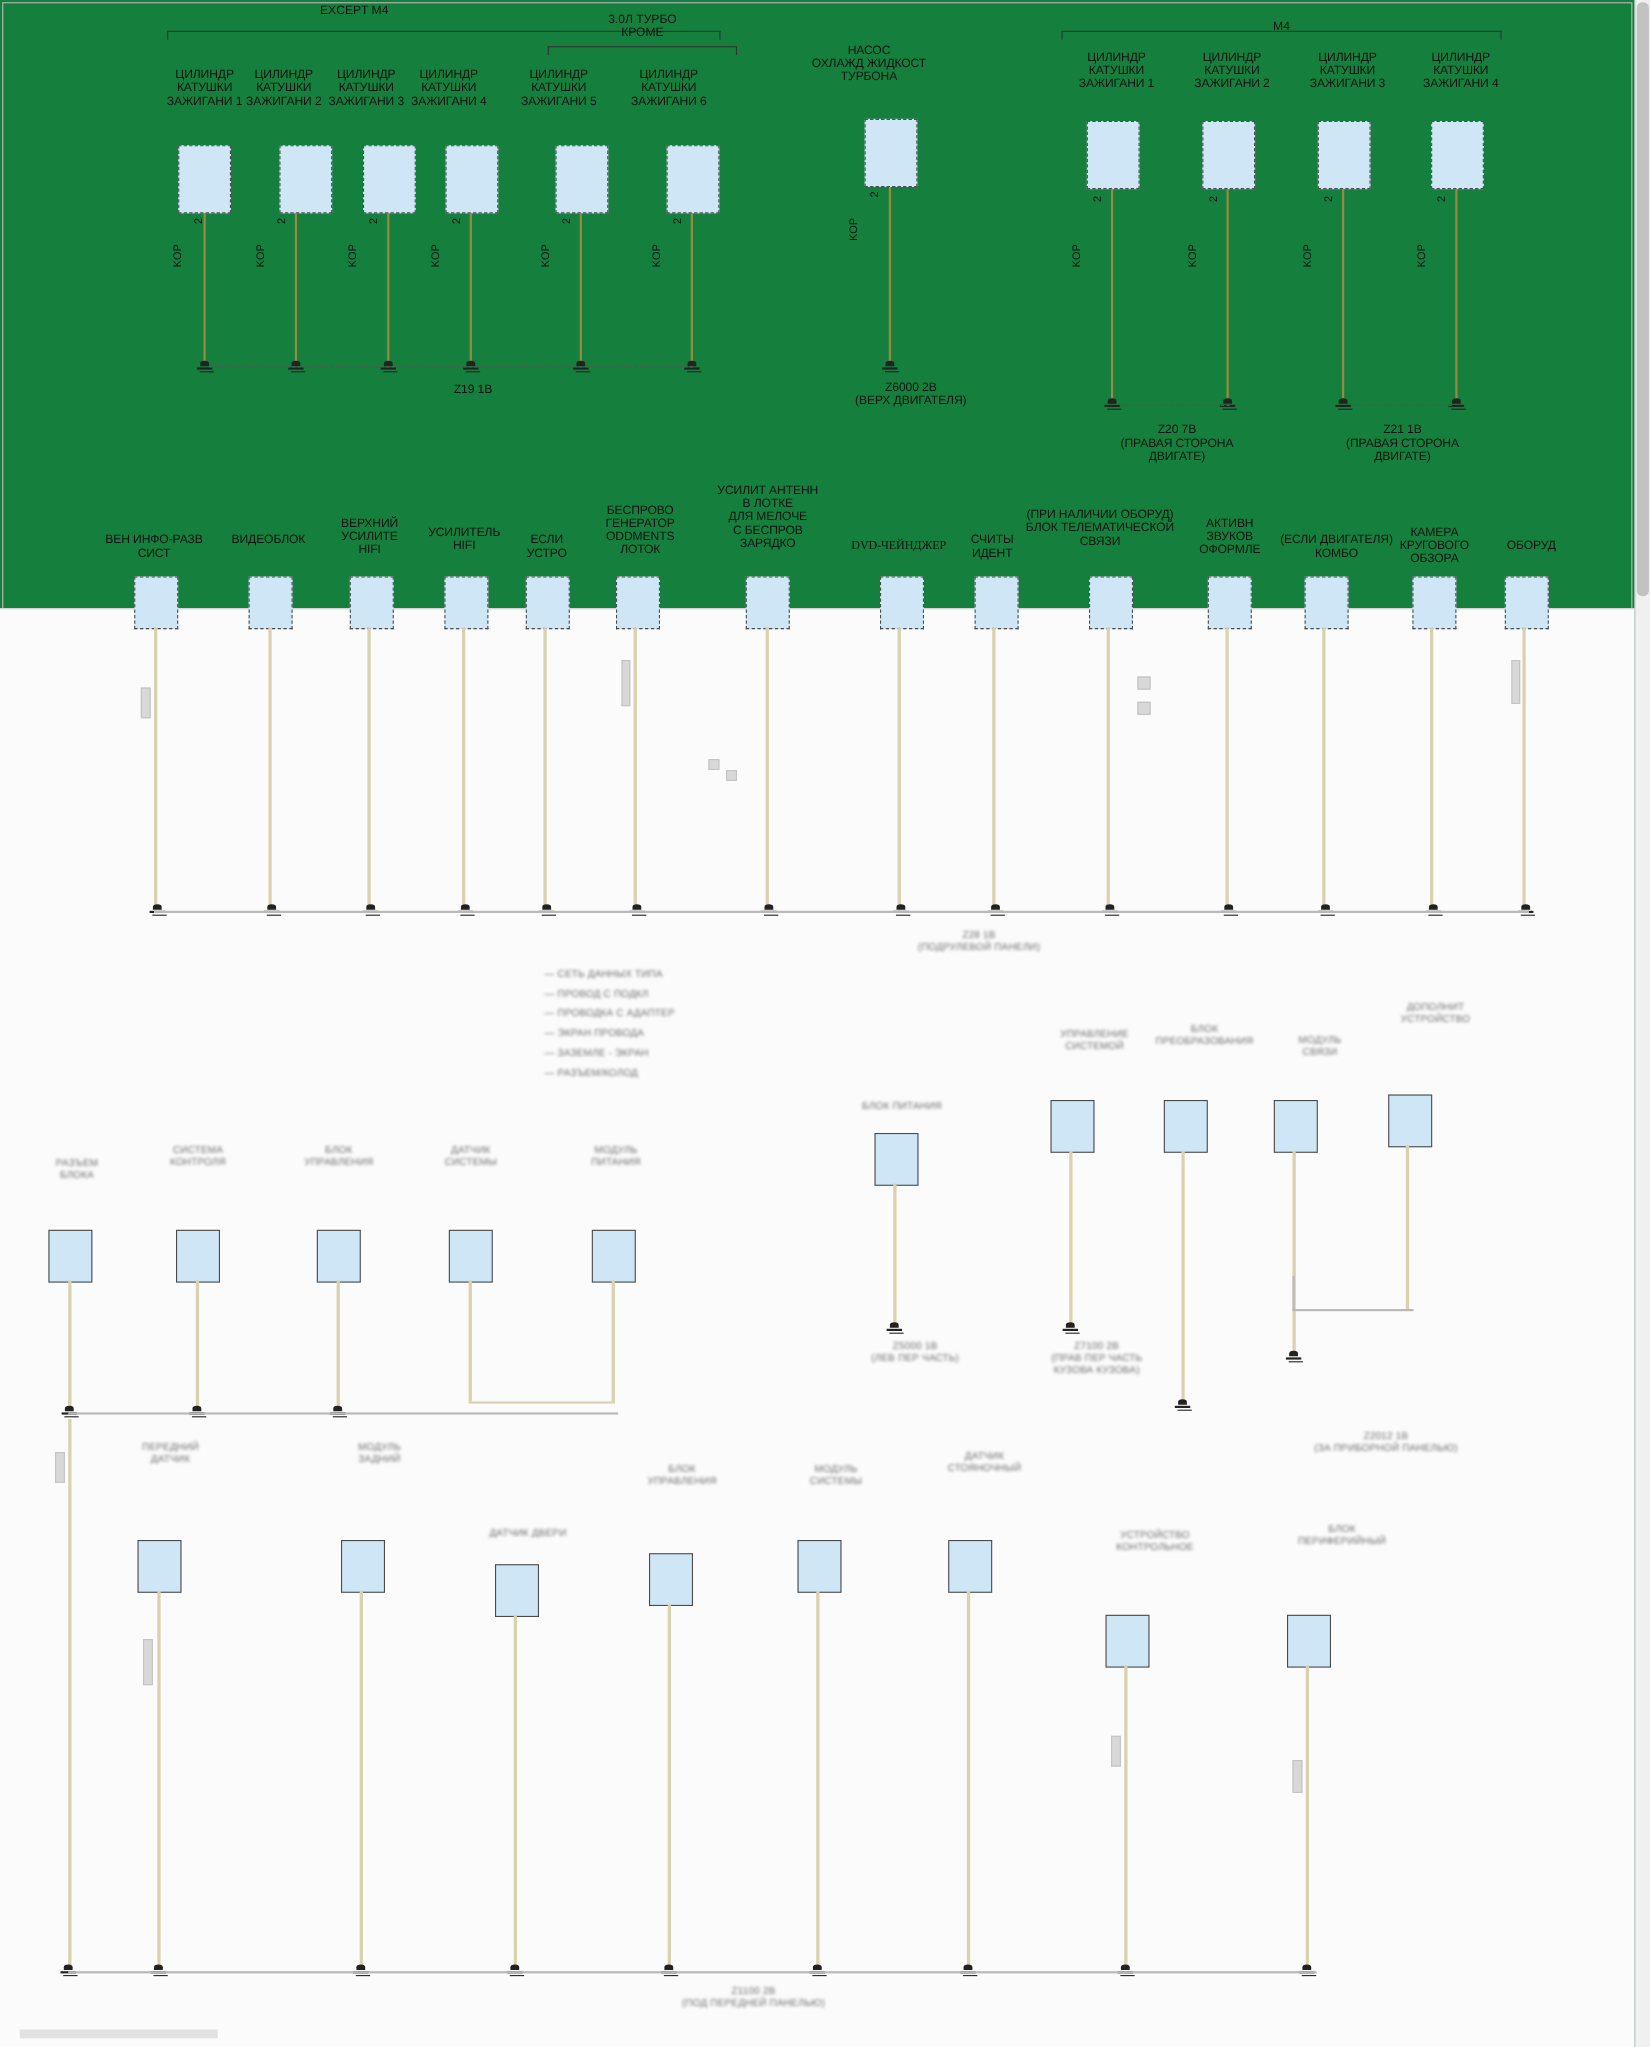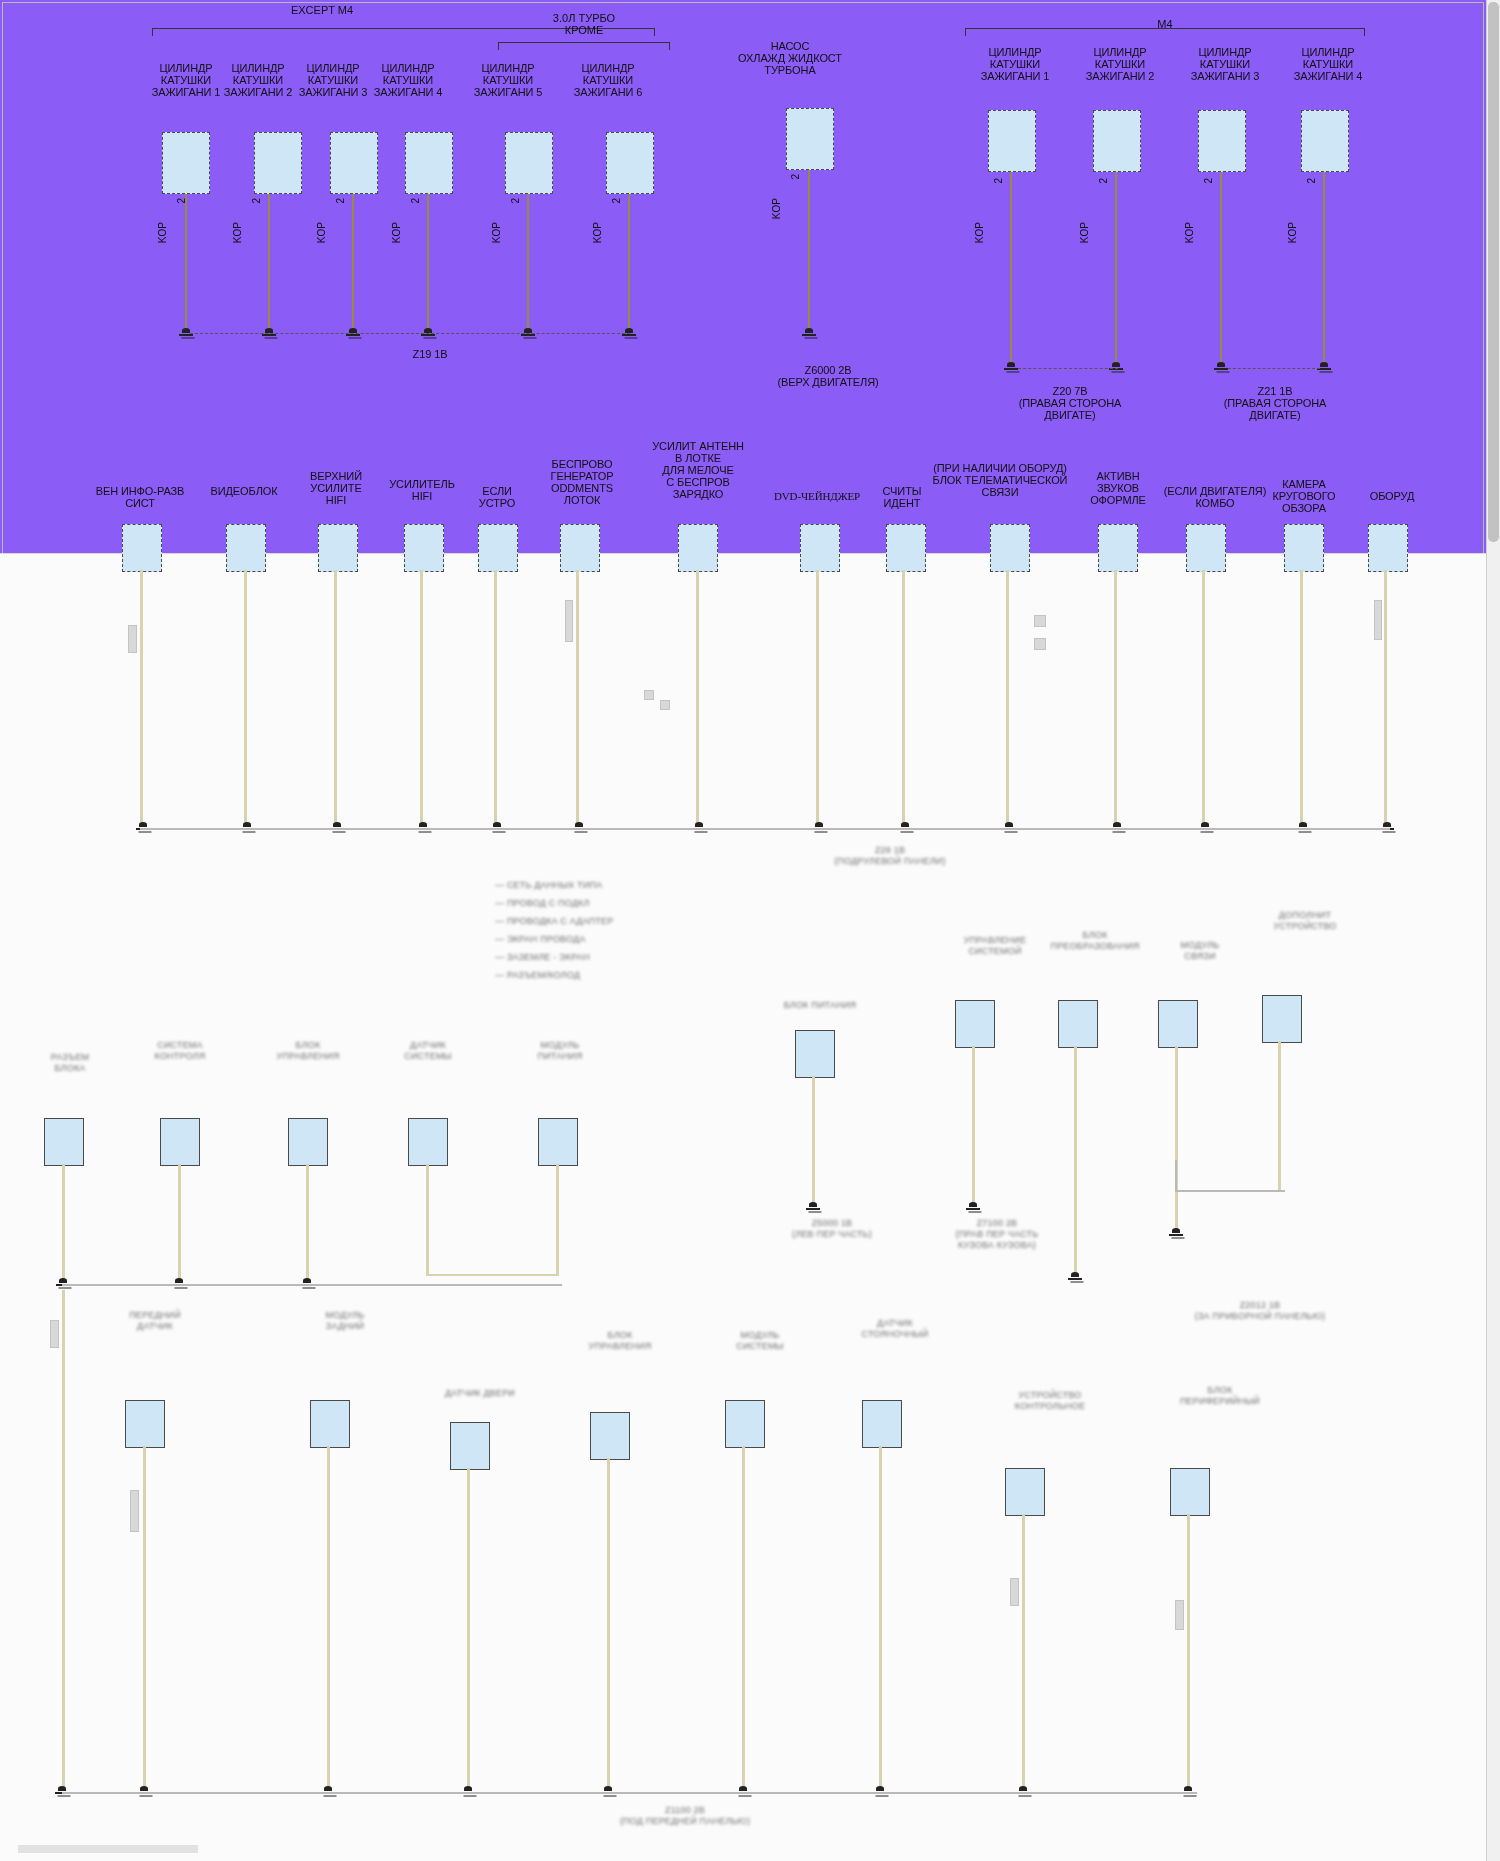--- a/index.html
+++ b/index.html
@@ -13,21 +13,21 @@
     width: 1500px;
     height: 1861px;
     background: #ffffff;
     overflow: hidden;
   }
   
   #canvas {
     position: absolute;
     left: 0; top: 0;
     width: 1500px; height: 1861px;
-    background: #8b5cf6;
+    background: #15803d;
   }
   .frame-border {
     position: absolute;
     border: 1px solid #b9b9b9;
     background: transparent;
     pointer-events: none;
   }
   .scrollbar-v {
     position: absolute;
     right: 0; top: 0;
@@ -229,21 +229,21 @@
     <div class="label" style="left:370px;top:348px;width:120px;">Z19 1B</div>
 
     <div class="label" style="left:710px;top:40px;width:160px;">НАСОС
 ОХЛАЖД ЖИДКОСТ
 ТУРБОНА</div>
     <div class="conn-box" style="left:786px;top:108px;width:48px;height:62px;"></div>
     <div class="vlabel" style="left:790px;top:174px;">2</div>
     <div class="vlabel" style="left:771px;top:198px;">KOP</div>
     <div class="wire" style="left:808px;top:170px;height:160px;"></div>
     <div class="gnd" style="left:802px;top:328px;"></div>
-    <div class="label" style="left:748px;top:364px;width:160px;">Z6000 2B
+    <div class="label" style="left:748px;top:346px;width:160px;">Z6000 2B
 (ВЕРХ ДВИГАТЕЛЯ)</div>
 
     <div class="label" style="left:965px;top:46px;width:100px;">ЦИЛИНДР
 КАТУШКИ
 ЗАЖИГАНИ 1</div>
     <div class="conn-box" style="left:988px;top:110px;width:48px;height:62px;"></div>
     <div class="vlabel" style="left:993px;top:178px;">2</div>
     <div class="vlabel" style="left:974px;top:222px;">KOP</div>
     <div class="wire" style="left:1010px;top:172px;height:192px;"></div>
     <div class="gnd" style="left:1004px;top:362px;"></div>

